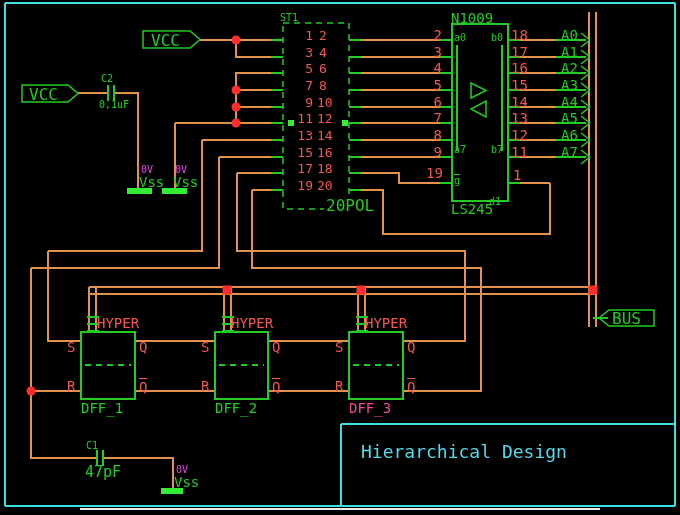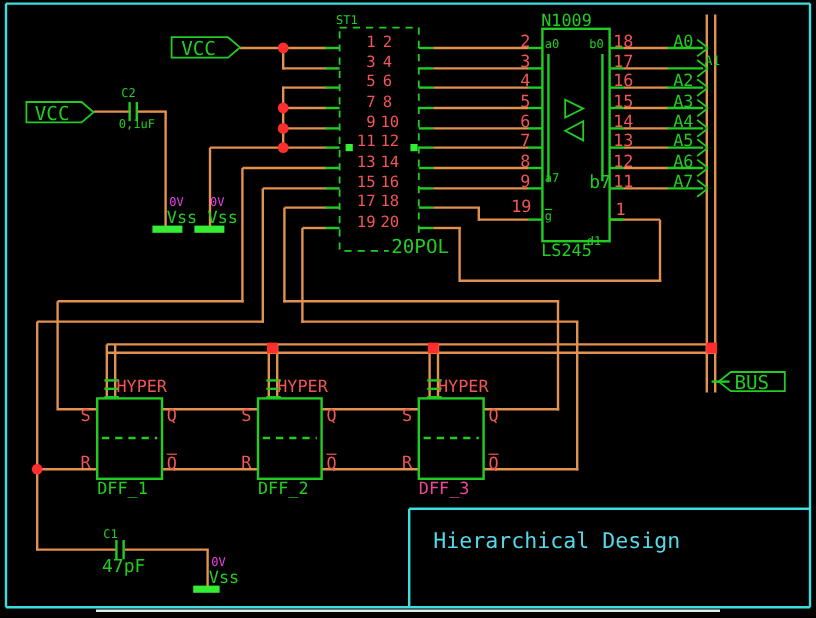--- a/index.html
+++ b/index.html
@@ -224,21 +224,21 @@
       <div class="txt" style="left: 317px; top: 112px; font-size: 13px; color: rgb(242, 85, 85);">12</div>
       <div class="txt" style="left: 317px; top: 129px; font-size: 13px; color: rgb(242, 85, 85);">14</div>
       <div class="txt" style="left: 317px; top: 146px; font-size: 13px; color: rgb(242, 85, 85);">16</div>
       <div class="txt" style="left: 317px; top: 162px; font-size: 13px; color: rgb(242, 85, 85);">18</div>
       <div class="txt" style="left: 317px; top: 179px; font-size: 13px; color: rgb(242, 85, 85);">20</div>
       <div class="txt" style="left: 451px; top: 11px; font-size: 14px; color: rgb(34, 204, 34);">N1009</div>
       <div class="txt" style="left: 451px; top: 202px; font-size: 14px; color: rgb(34, 204, 34);">LS245</div>
       <div class="txt" style="left: 454px; top: 33px; font-size: 10px; color: rgb(34, 204, 34);">a0</div>
       <div class="txt" style="left: 491px; top: 33px; font-size: 10px; color: rgb(34, 204, 34);">b0</div>
       <div class="txt" style="left: 454px; top: 145px; font-size: 10px; color: rgb(34, 204, 34);">a7</div>
-      <div class="txt" style="left: 491px; top: 145px; font-size: 15px; color: rgb(34, 204, 34);">b7</div>
+      <div class="txt" style="left: 491px; top: 145px; font-size: 10px; color: rgb(34, 204, 34);">b7</div>
       <div class="txt ov" style="left: 454px; top: 176px; font-size: 10px; color: rgb(34, 204, 34);">g</div>
       <div class="txt" style="left: 489px; top: 178px; font-size: 10px; color: rgb(34, 204, 34); margin-top: 19px;">d1</div>
       <div class="txt r" style="left: 408px; top: 28px; font-size: 14px; color: rgb(242, 85, 85); width: 34px;">2</div>
       <div class="txt r" style="left: 408px; top: 45px; font-size: 14px; color: rgb(242, 85, 85); width: 34px;">3</div>
       <div class="txt r" style="left: 408px; top: 61px; font-size: 14px; color: rgb(242, 85, 85); width: 34px;">4</div>
       <div class="txt r" style="left: 408px; top: 78px; font-size: 14px; color: rgb(242, 85, 85); width: 34px;">5</div>
       <div class="txt r" style="left: 408px; top: 95px; font-size: 14px; color: rgb(242, 85, 85); width: 34px;">6</div>
       <div class="txt r" style="left: 408px; top: 111px; font-size: 14px; color: rgb(242, 85, 85); width: 34px;">7</div>
       <div class="txt r" style="left: 408px; top: 128px; font-size: 14px; color: rgb(242, 85, 85); width: 34px;">8</div>
       <div class="txt r" style="left: 408px; top: 145px; font-size: 14px; color: rgb(242, 85, 85); width: 34px;">9</div>
@@ -246,21 +246,21 @@
       <div class="txt" style="left: 511px; top: 28px; font-size: 14px; color: rgb(242, 85, 85);">18</div>
       <div class="txt" style="left: 511px; top: 45px; font-size: 14px; color: rgb(242, 85, 85);">17</div>
       <div class="txt" style="left: 511px; top: 61px; font-size: 14px; color: rgb(242, 85, 85);">16</div>
       <div class="txt" style="left: 511px; top: 78px; font-size: 14px; color: rgb(242, 85, 85);">15</div>
       <div class="txt" style="left: 511px; top: 95px; font-size: 14px; color: rgb(242, 85, 85);">14</div>
       <div class="txt" style="left: 511px; top: 111px; font-size: 14px; color: rgb(242, 85, 85);">13</div>
       <div class="txt" style="left: 511px; top: 128px; font-size: 14px; color: rgb(242, 85, 85);">12</div>
       <div class="txt" style="left: 511px; top: 145px; font-size: 14px; color: rgb(242, 85, 85);">11</div>
       <div class="txt" style="left: 513px; top: 168px; font-size: 14px; color: rgb(242, 85, 85);">1</div>
       <div class="txt" style="left: 561px; top: 28px; font-size: 14px; color: rgb(34, 204, 34);">A0</div>
-      <div class="txt" style="left: 587px; top: 45px; font-size: 11px; color: rgb(34, 204, 34);">A1</div>
+      <div class="txt" style="left: 561px; top: 45px; font-size: 14px; color: rgb(34, 204, 34);">A1</div>
       <div class="txt" style="left: 561px; top: 61px; font-size: 14px; color: rgb(34, 204, 34);">A2</div>
       <div class="txt" style="left: 561px; top: 78px; font-size: 14px; color: rgb(34, 204, 34);">A3</div>
       <div class="txt" style="left: 561px; top: 95px; font-size: 14px; color: rgb(34, 204, 34);">A4</div>
       <div class="txt" style="left: 561px; top: 111px; font-size: 14px; color: rgb(34, 204, 34);">A5</div>
       <div class="txt" style="left: 561px; top: 128px; font-size: 14px; color: rgb(34, 204, 34);">A6</div>
       <div class="txt" style="left: 561px; top: 145px; font-size: 14px; color: rgb(34, 204, 34);">A7</div>
       <div class="txt" style="left: 101px; top: 74px; font-size: 10px; color: rgb(34, 204, 34);">C2</div>
       <div class="txt" style="left: 99px; top: 100px; font-size: 10px; color: rgb(34, 204, 34);">0,1uF</div>
       <div class="txt" style="left: 86px; top: 441px; font-size: 10px; color: rgb(34, 204, 34);">C1</div>
       <div class="txt" style="left: 85px; top: 465px; font-size: 15px; color: rgb(34, 204, 34);">47pF</div>

